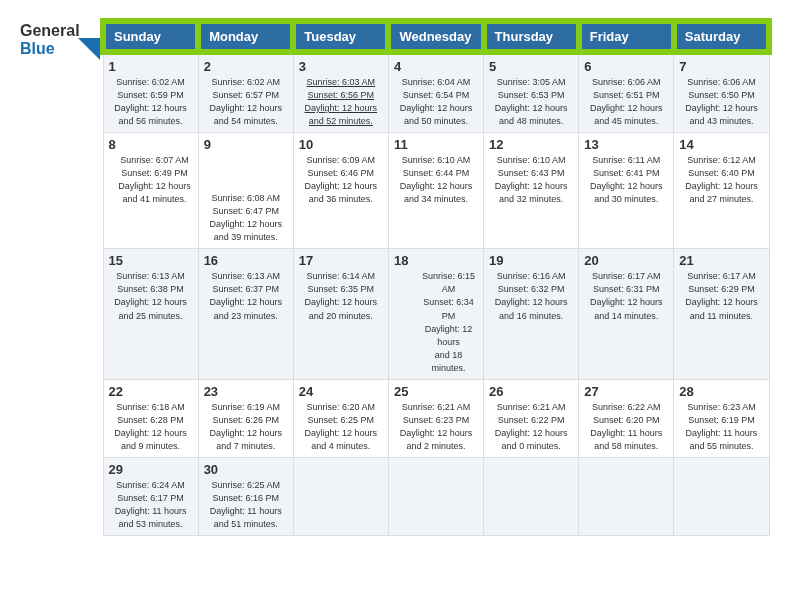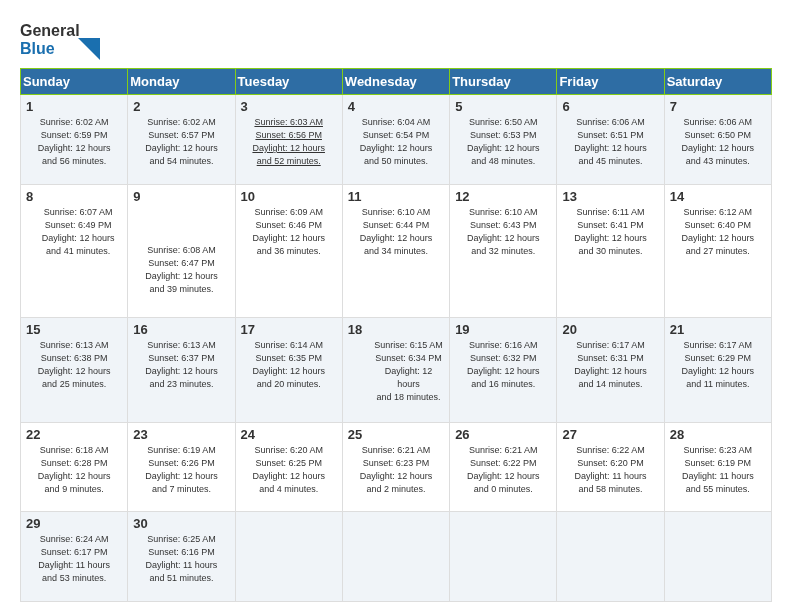--- a/index.html
+++ b/index.html
@@ -5,24 +5,24 @@
     * { margin: 0; padding: 0; box-sizing: border-box; }
     body {
       font-family: Arial, sans-serif;
       background: #fff;
       width: 792px;
       height: 612px;
       overflow: hidden;
     }
     .page {
       width: 792px;
-      height: 612px;
+      height: 536px;
       padding: 18px 20px 10px 20px;
       display: flex;
-      flex-direction: column;
+      flex-direction: row;
     }
     .header {
       display: flex;
       justify-content: space-between;
       align-items: flex-start;
       margin-bottom: 8px;
     }
     .logo {
       display: flex;
       flex-direction: column;
@@ -46,24 +46,24 @@
       flex: 1;
       border: 1px solid #ccc;
       border-collapse: collapse;
       width: 100%;
       table-layout: fixed;
     }
     .calendar th {
       background: #2e6da4;
       color: #fff;
       text-align: left;
-      padding: 5px 2px;
+      padding: 5px 8px;
       font-size: 13px;
       font-weight: bold;
-      border: 1px solid #84cc16;
+      border: 6px solid #84cc16;
     }
     .calendar td {
       vertical-align: top;
       padding: 4px 5px;
       border: 1px solid #ddd;
       font-size: 9.5px;
       color: #333;
       background: #fff;
       height: 78px;
     }
@@ -145,21 +145,21 @@
           </td>
           <td>
             <span class="day-num">4</span>
             <div class="day-info" style="white-space: pre-line;">Sunrise: 6:04 AM
 Sunset: 6:54 PM
 Daylight: 12 hours
 and 50 minutes.</div>
           </td>
           <td>
             <span class="day-num">5</span>
-            <div class="day-info" style="white-space: pre-line;">Sunrise: 6:50 AM
+            <div class="day-info" style="white-space: pre-line;">Sunrise: 3:05 AM
 Sunset: 6:53 PM
 Daylight: 12 hours
 and 48 minutes.</div>
           </td>
           <td>
             <span class="day-num">6</span>
             <div class="day-info" style="white-space: pre-line;">Sunrise: 6:06 AM
 Sunset: 6:51 PM
 Daylight: 12 hours
 and 45 minutes.</div>

